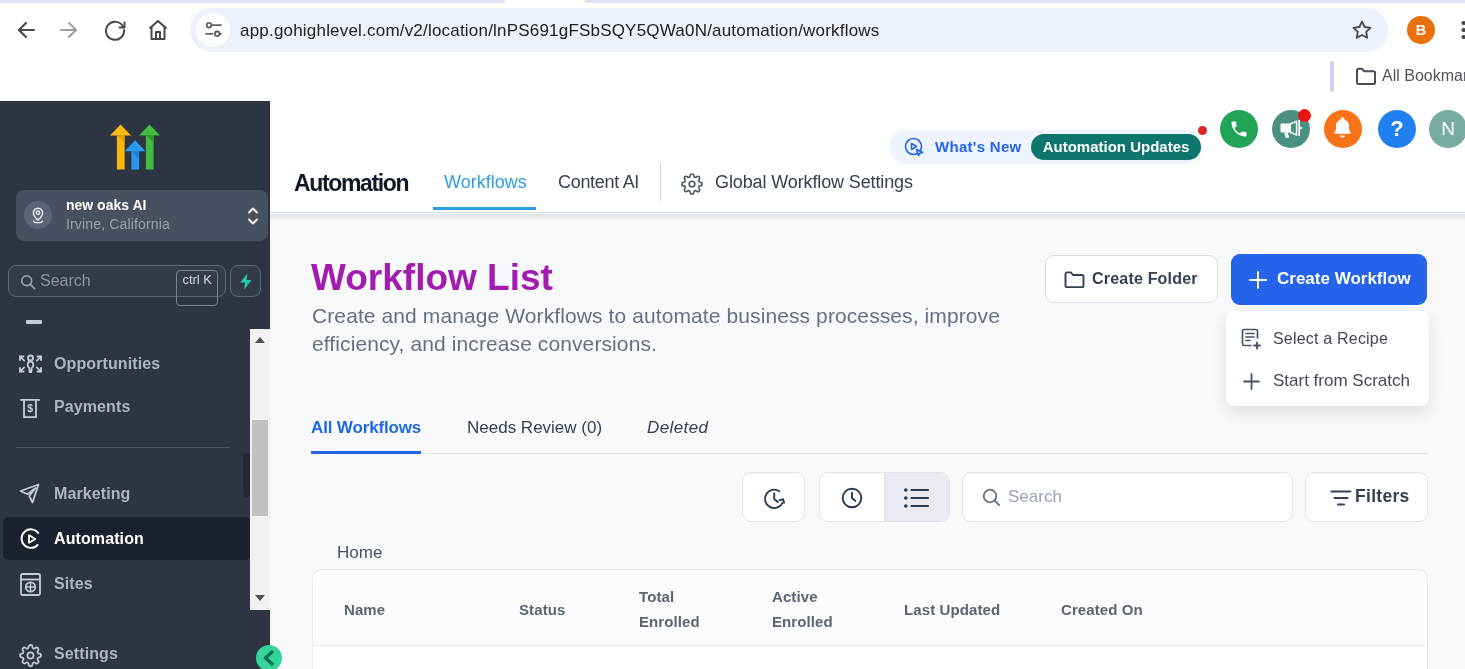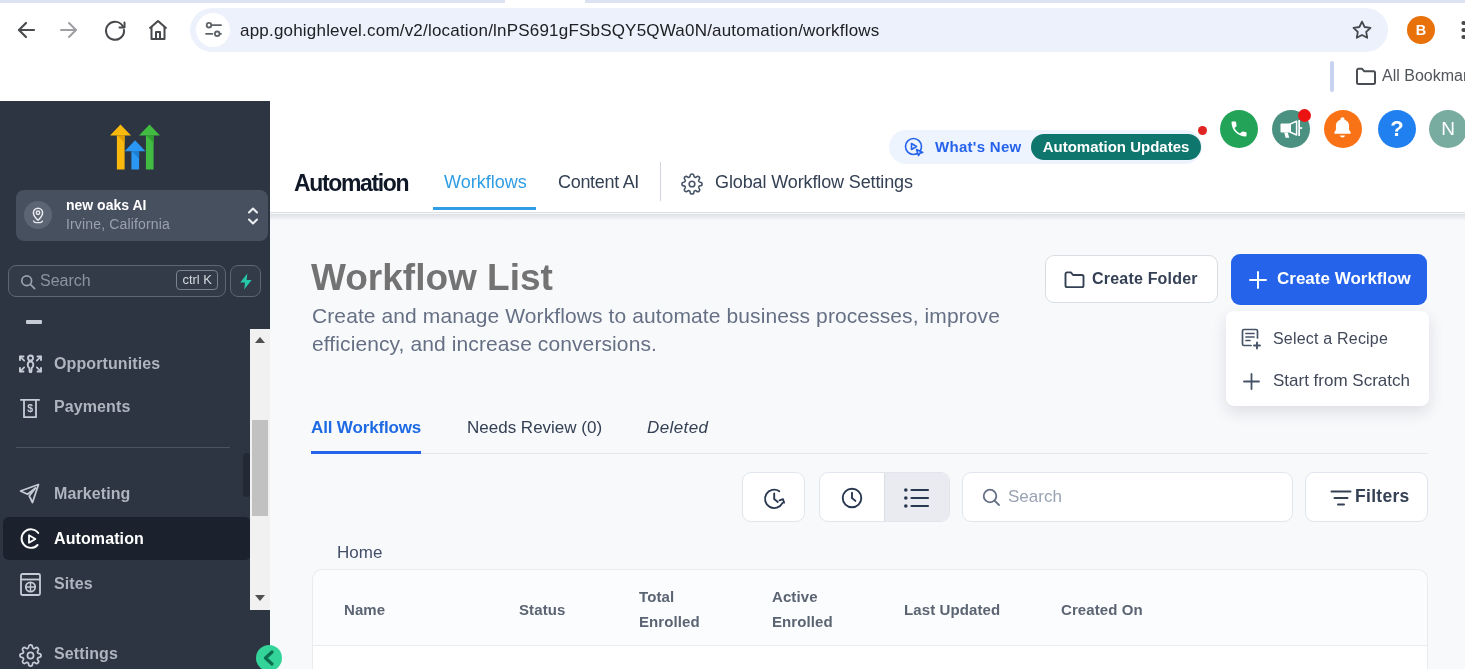--- a/index.html
+++ b/index.html
@@ -18,21 +18,21 @@
   #avatarB { left:1407px; top:16px; width:28px; height:28px; border-radius:50%; background:#e8710a; color:#fff; font-size:14.5px; font-weight:bold; text-align:center; line-height:28px; }
 
   
   #sidebar { left:0; top:101px; width:270px; height:568px; background:#2d3442; overflow:hidden; }
   #loccard { left:8px; top:89px; width:252px; height:51px; background:#47505f; border-radius:8px;margin-left:8px; }
   #locav { left:8px; top:11px; width:28px; height:28px; border-radius:50%; background:#5b6573; }
   #locname { left:50px; top:7px; font-size:14px; font-weight:bold; color:#fff; }
   #loccity { left:50px; top:26px; font-size:14px; letter-spacing:0.15px; color:#9aa1ad; }
   #searchbox { left:8px; top:164px; width:218px; height:32px; background:#333b49; border:1px solid #5d6675; border-radius:8px; }
   #sphold { position:absolute; left:31px; top:6px; font-size:16px; color:#8b93a0; }
-  #ctrlk { position:absolute; right:7px; top:4px; border:1px solid #79828f; border-radius:4px; color:#d4d8de; font-size:13px; padding:1px 5px 2px; }
+  #ctrlk { position:absolute; right:7px; top:4px; border:1px solid #79828f; border-radius:4px; color:#d4d8de; font-size:13px; padding:1px 5px 18px; }
   #boltbtn { left:230px; top:164px; width:31px; height:32px; background:#333b49; border:1px solid #5d6675; border-radius:8px; }
   .mitem { position:absolute; left:54px; font-size:16px; letter-spacing:0.1px; font-weight:bold; color:#aeb5bf; white-space:nowrap; }
   .micon { position:absolute; left:18px; }
   #activeitem { left:3px; top:416px; width:248px; height:43px; background:#1b222e; border-radius:6px; }
   #sep1 { left:16px; top:346px; width:214px; height:1px; background:#4a5361; }
   #stub { left:26px; top:219px; width:16px; height:4px; background:#c6ccd6; border-radius:1px; }
   #sbtrack { left:250px; top:228px; width:20px; height:281px; background:#f1f1f1; }
   #sbthumb { left:252px; top:319px; width:16px; height:96px; background:#c1c1c1; }
   #collapse { left:256px; top:645px; width:26px; height:26px; border-radius:50%; background:#34d399; z-index:5; }
 
@@ -44,21 +44,21 @@
   #t-workflows { left:174px; top:71px; font-size:18px; font-weight:500; color:#2e9de5; }
   #t-underline { left:163px; top:106px; width:103px; height:3px; background:#2e9de5; }
   #t-content { left:288px; top:71px; font-size:18px; color:#344054; letter-spacing:-0.3px; }
   #t-div { left:390px; top:61px; width:1px; height:39px; background:#d0d5dd; }
   #t-global { left:445px; top:71px; font-size:18px; color:#344054; letter-spacing:-0.12px; }
   #whatsnew { left:619px; top:29px; width:313px; height:34px; background:#eef4fd; border-radius:17px; }
   #wn-text { left:46px; top:8px; font-size:15px; font-weight:bold; color:#2563eb; letter-spacing:0.3px; }
   #au-pill { position:absolute; left:142px; top:4px; width:170px; height:26px; background:#0f766e; border-radius:13px; color:#fff; font-size:15px; font-weight:bold; text-align:center; line-height:26px; }
   .hicon { position:absolute; top:9px; width:38px; height:38px; border-radius:50%; }
 
-  #wl-title { left:41px; top:156px; font-size:37px; font-weight:bold; color:#737373; }
+  #wl-title { left:41px; top:156px; font-size:37px; font-weight:bold; color:#a21caf; }
   #wl-desc { left:42px; top:201px; font-size:21px; color:#667085; line-height:28.4px; letter-spacing:0.1px; }
   #btn-folder { left:775px; top:154px; width:173px; height:48px; background:#fff; border:1px solid #d9dde3; border-radius:9px; }
   #btn-create { left:961px; top:153px; width:196px; height:51px; background:#2563eb; border-radius:9px; }
   #dropdown { left:956px; top:210px; width:203px; height:95px; background:#fff; border-radius:8px; box-shadow:0 6px 16px rgba(16,24,40,.12); }
 
   #tabs-line { left:41px; top:352px; width:1117px; height:1px; background:#e4e7ec; }
   #tab-all { left:41px; top:317px; font-size:17px; font-weight:bold; color:#1d6ae3; letter-spacing:-0.15px; }
   #tab-all-u { left:41px; top:350px; width:110px; height:3px; background:#2563eb; }
   #tab-needs { left:197px; top:317px; font-size:17px; color:#344054; }
   #tab-del { left:377px; top:317px; font-size:17px; color:#344054; letter-spacing:0.4px;font-style:italic; }

